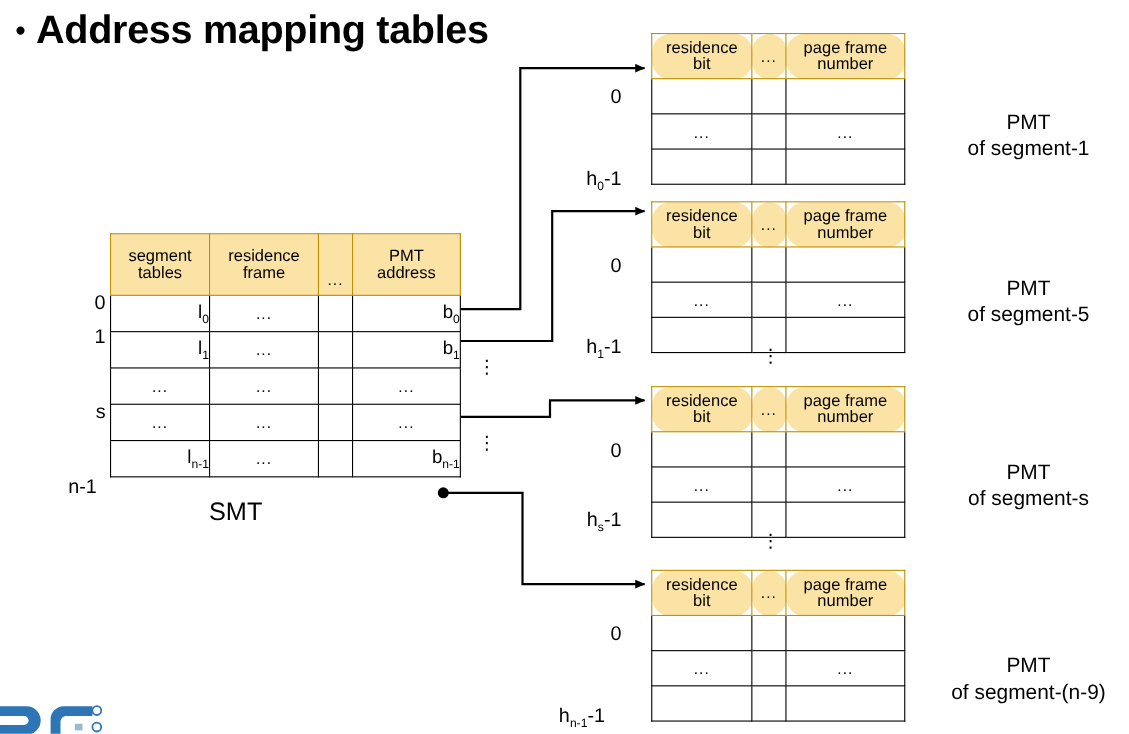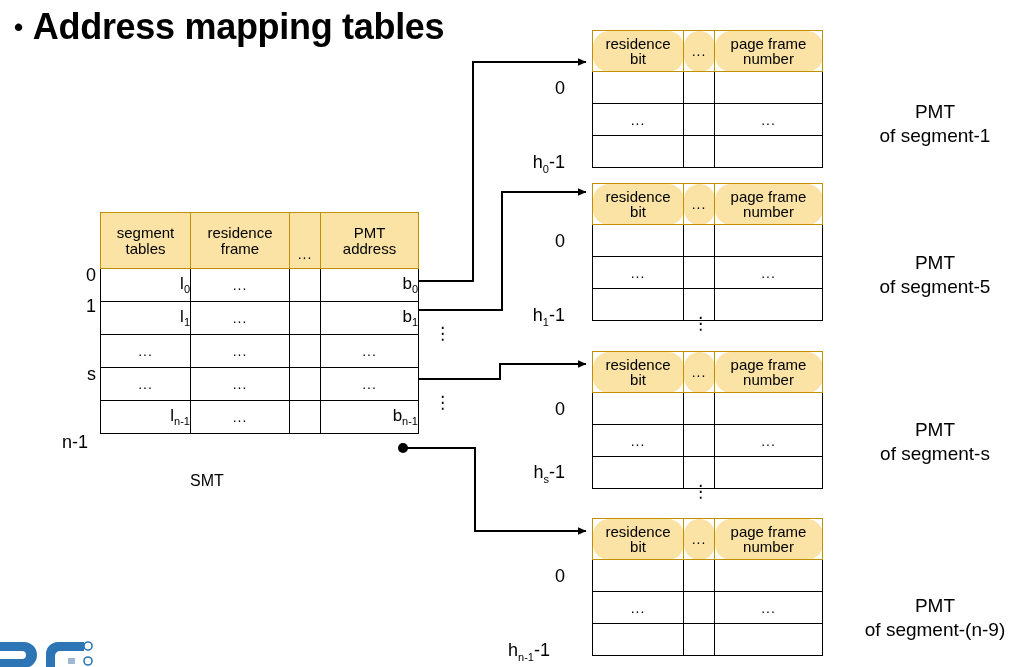--- a/index.html
+++ b/index.html
@@ -44,22 +44,22 @@
   #smt{left:100px;top:212px;}
   #smt td{height:32px;margin-left:30px;}
   #smt td.hdrow{height:46px;}
   .smt-c1{width:90px;}
   .smt-c2{width:99px;}
   .smt-c3{width:31px;}
   .smt-c4{width:98px;}
   #smt .cell{font-size:17px;text-align:right;}
   #smt .cell sub{font-size:11px;}
   .smt-label{
-    position:absolute;left:190px;top:472px;
-    font-size:16px;
+    position:absolute;left:190px;top:452px;
+    font-size:23px;
   }
 
   
   .rowlab{
     position:absolute;
     font-size:18px;
     text-align:right;
     width:46px;
   }
 

